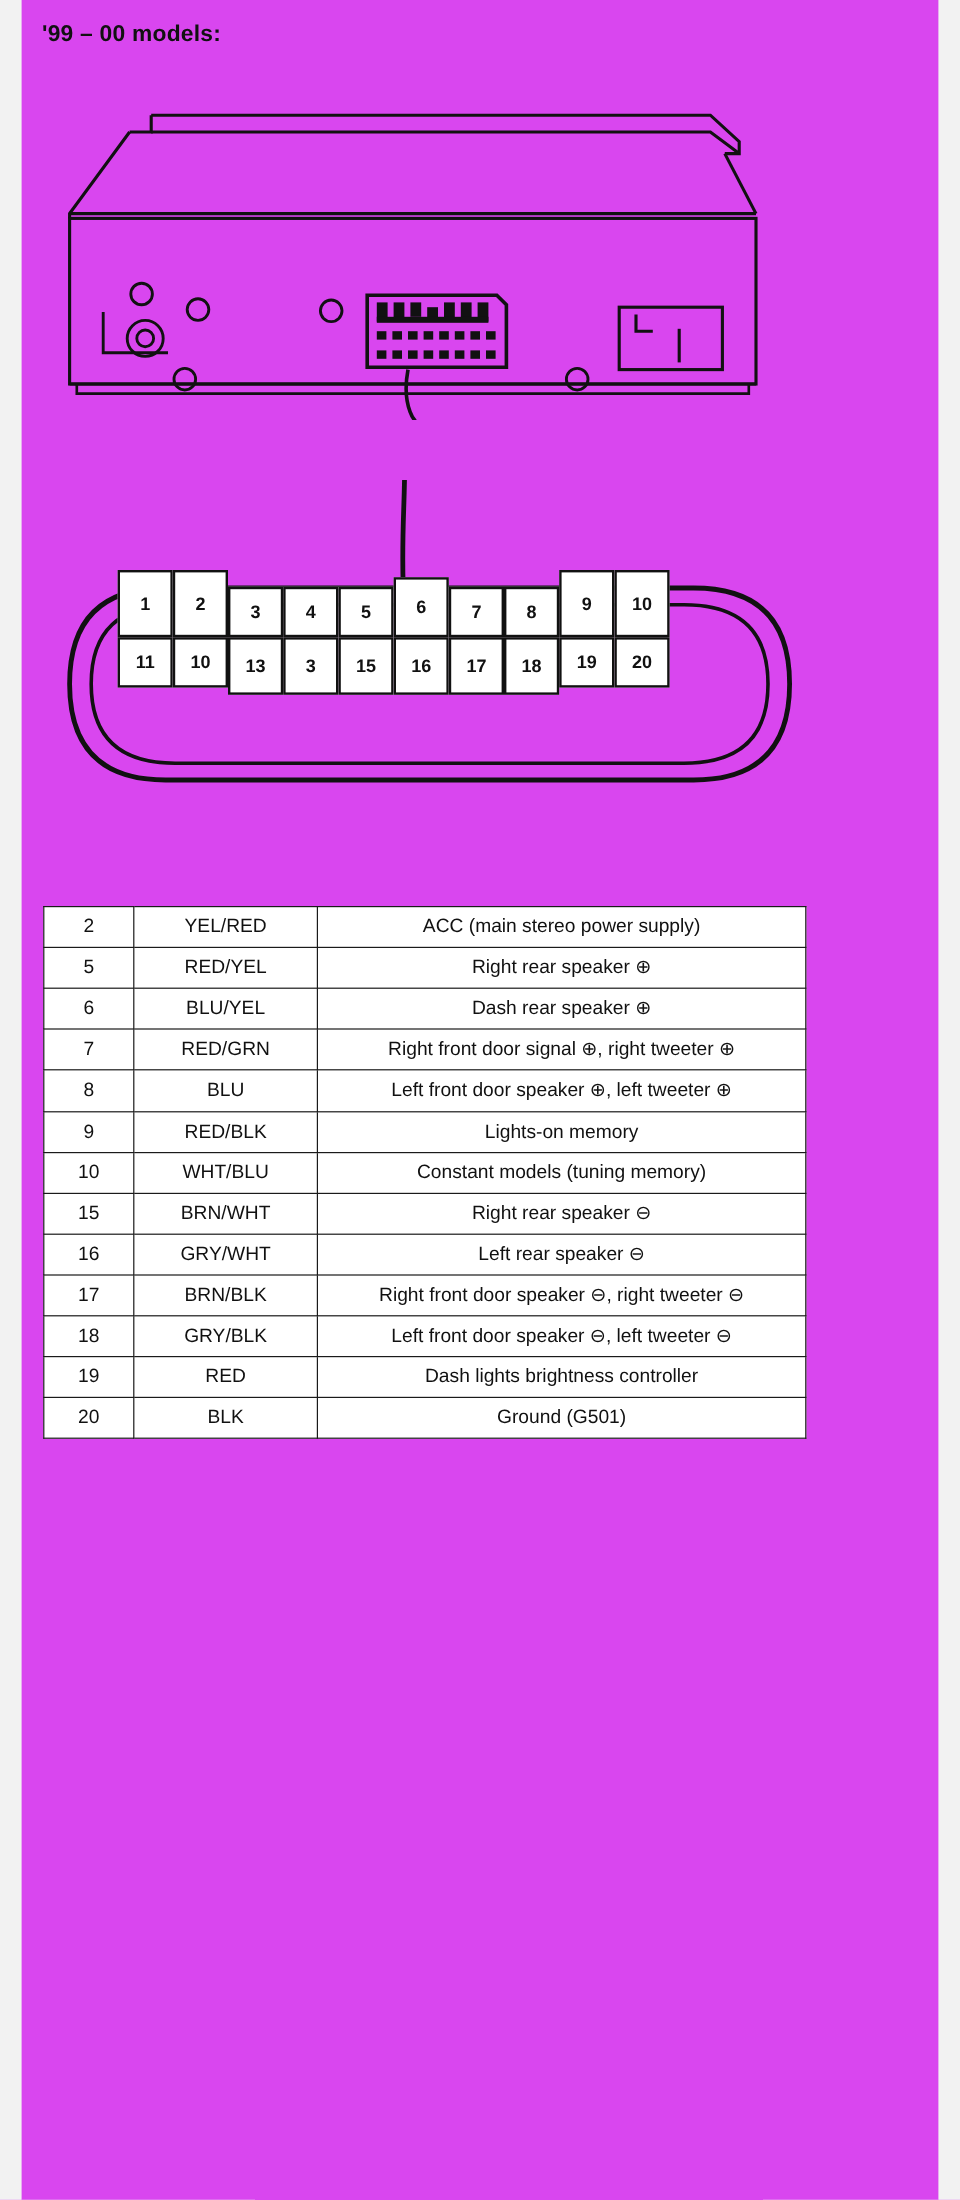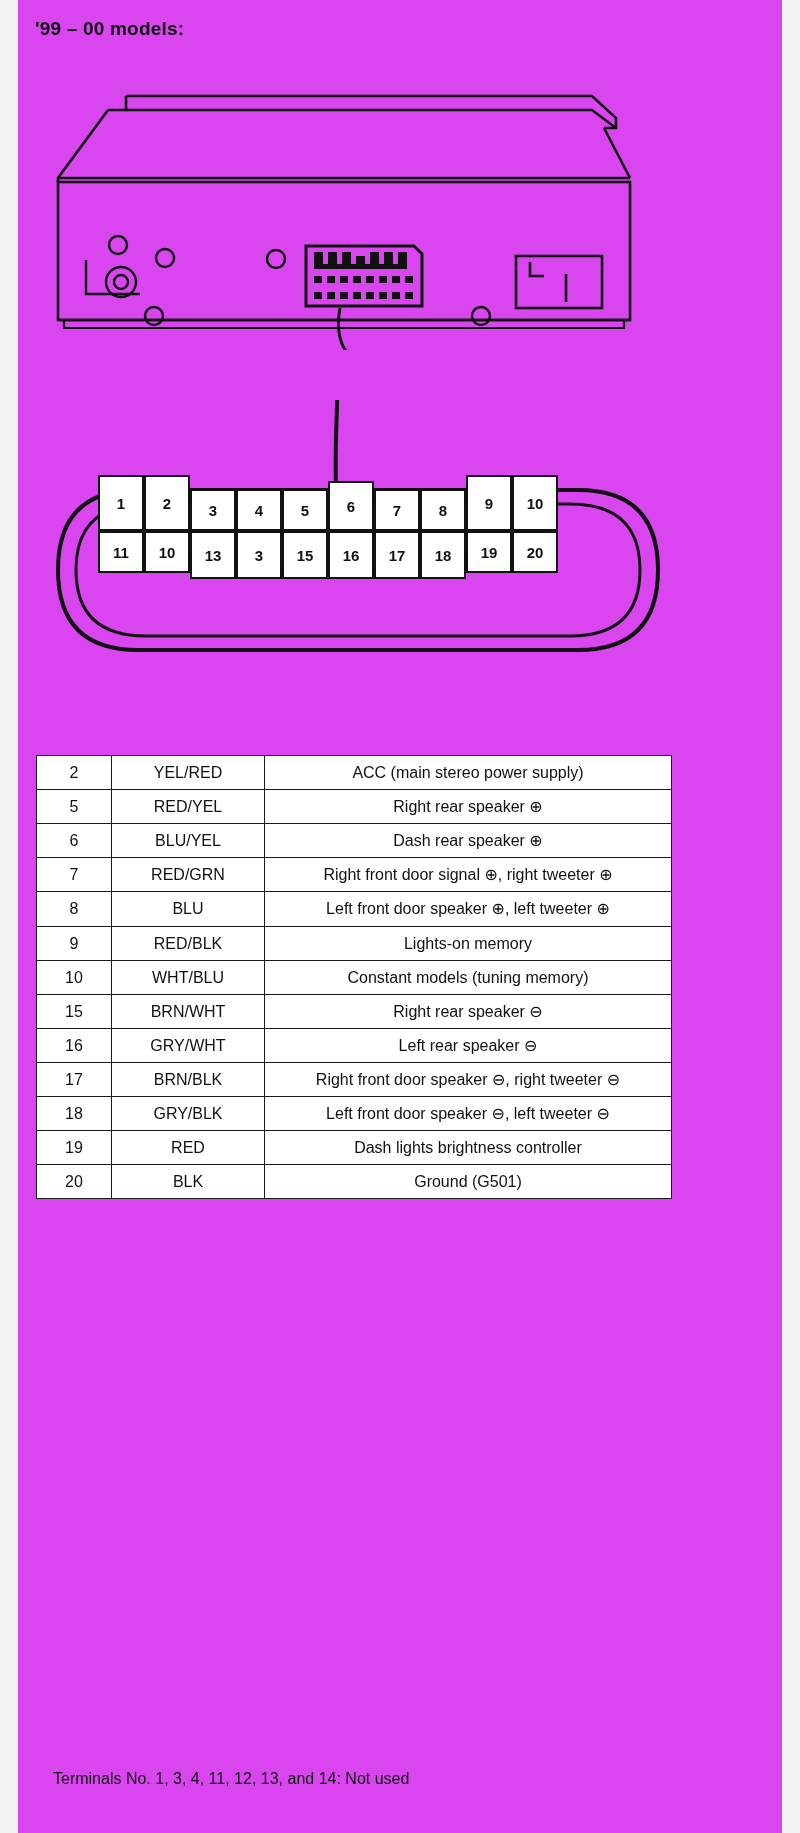--- a/index.html
+++ b/index.html
@@ -271,15 +271,14 @@
         <td class="c-conn">Dash lights brightness controller</td>
       </tr>
       <tr>
         <td class="c-cav">20</td>
         <td class="c-wire">BLK</td>
         <td class="c-conn">Ground (G501)</td>
       </tr>
     </tbody>
   </table>
 
-  <div class="footnote">Terminals No. 1, 3, 4, 11, 12, 13, and 14: Not used</div>
 
 </div>
 
 </body></html>

